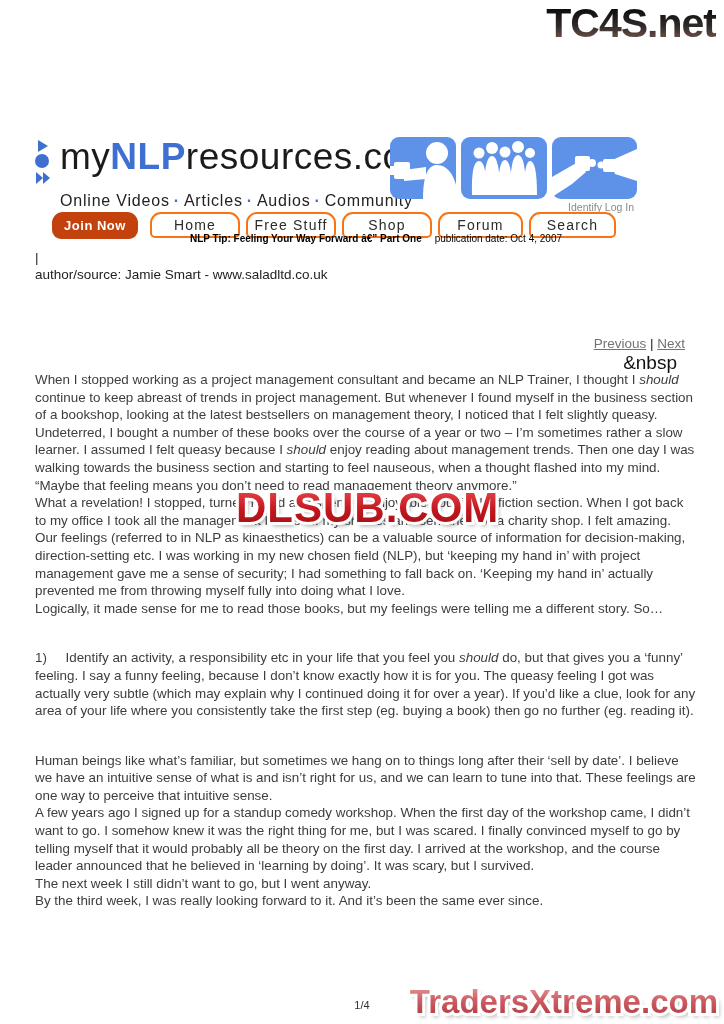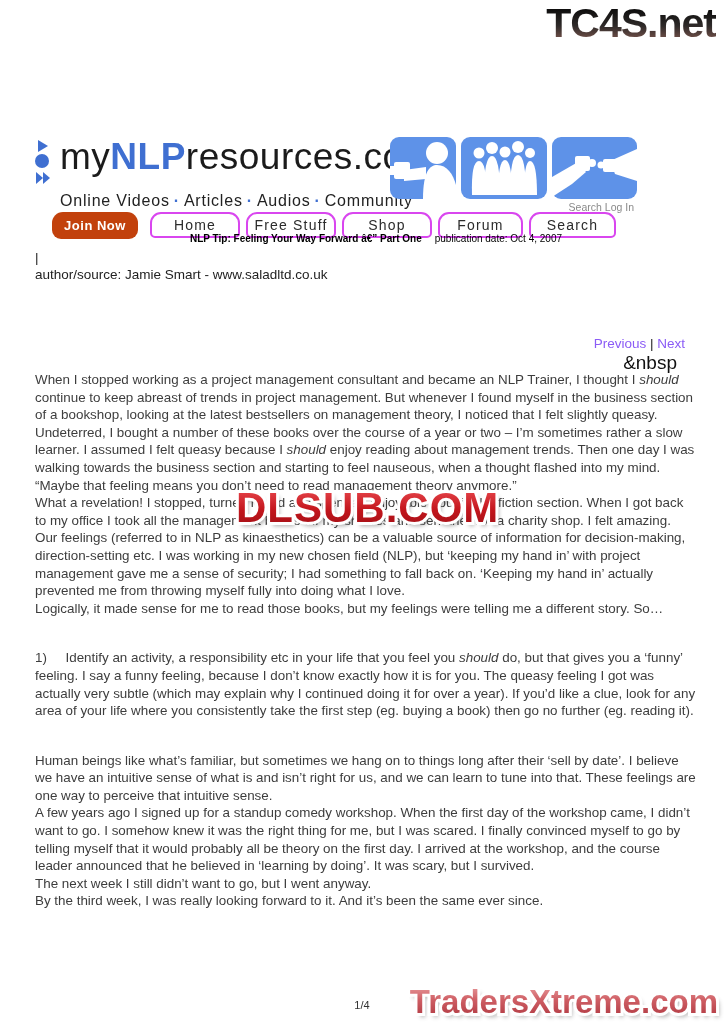--- a/index.html
+++ b/index.html
@@ -31,33 +31,33 @@
   .thumb { background:#5e92e8; border-radius:9px; height:62px; }
   .thumb svg { display:block; width:100%; height:100%; }
   #thumb1 { width:66px; } #thumb2 { width:86px; } #thumb3 { width:85px; }
   #members { position:absolute; left:390px; top:201px; width:244px; text-align:right; font-size:10.5px; color:#8a8a8a; }
 
   
   #nav { position:absolute; left:52px; top:212px; display:flex; align-items:flex-start; }
   #join-now { width:86px; height:27px; background:#c2410c; color:#fff; font-weight:bold; font-size:13px;
               border-radius:11px 11px 9px 9px; display:flex; align-items:center; justify-content:center;
               letter-spacing:.5px; margin-right:12px; }
-  .tab { height:26px; background:#fff; border:2px solid #d946ef; border-radius:11px 11px 5px 5px;
+  .tab { height:26px; background:#fff; border:2px solid #f97316; border-radius:11px 11px 5px 5px;
          display:flex; align-items:center; justify-content:center; font-size:14px; color:#2b2b2b;
          letter-spacing:1.2px; margin-right:6px; }
   .tab-home{width:90px;} .tab-free{width:90px;} .tab-shop{width:90px;} .tab-forum{width:85px;} .tab-search{width:87px;}
 
   
   #title-line { position:absolute; left:190px; top:233px; display:flex; gap:13px; font-size:10px; white-space:nowrap; color:#000; }
   #article-title { font-weight:bold; }
   #pipe { position:absolute; left:35px; top:250px; font-size:13.5px; color:#222; }
   #author { position:absolute; left:35px; top:267px; font-size:13.5px; color:#222; }
 
   #prevnext { position:absolute; right:39px; top:336px; font-size:13.5px; color:#222; }
-  #prevnext a { color:#8b5cf6; cursor:pointer; }
+  #prevnext a { color:#737373; text-decoration:underline; cursor:pointer; }
   #nbsp-literal { position:absolute; right:47px; top:352px; font-size:19px; color:#111; }
 
   
   #article-body { position:absolute; left:35px; top:371px; width:662px; font-size:13.4px; line-height:17.6px; color:#3d3d3d; }
   #article-body p { margin:0; }
   #article-body i { font-style:italic; }
   #article-body .gap { height:32px; }
 
   
   #page-num { position:absolute; left:0; top:999px; width:724px; text-align:center; font-size:11px; color:#333; }
@@ -110,21 +110,21 @@
       <svg viewBox="0 0 85 62">
         <polygon points="0,40 26,25 34,35 20,47 0,60" fill="#fff"></polygon>
         <rect x="23" y="19" width="15" height="15" rx="2" fill="#fff"></rect>
         <circle cx="40" cy="26" r="4" fill="#fff"></circle>
         <rect x="51" y="22" width="13" height="13" rx="2" fill="#fff"></rect>
         <circle cx="49" cy="28" r="3.5" fill="#fff"></circle>
         <polygon points="85,12 58,24 63,37 85,44" fill="#fff"></polygon>
       </svg>
     </div>
   </div>
-  <div id="members">Search Log In</div>
+  <div id="members">Identify Log In</div>
 
   <div id="nav">
     <div id="join-now">Join Now</div>
     <div class="tab tab-home">Home</div>
     <div class="tab tab-free">Free Stuff</div>
     <div class="tab tab-shop">Shop</div>
     <div class="tab tab-forum">Forum</div>
     <div class="tab tab-search">Search</div>
   </div>
 

